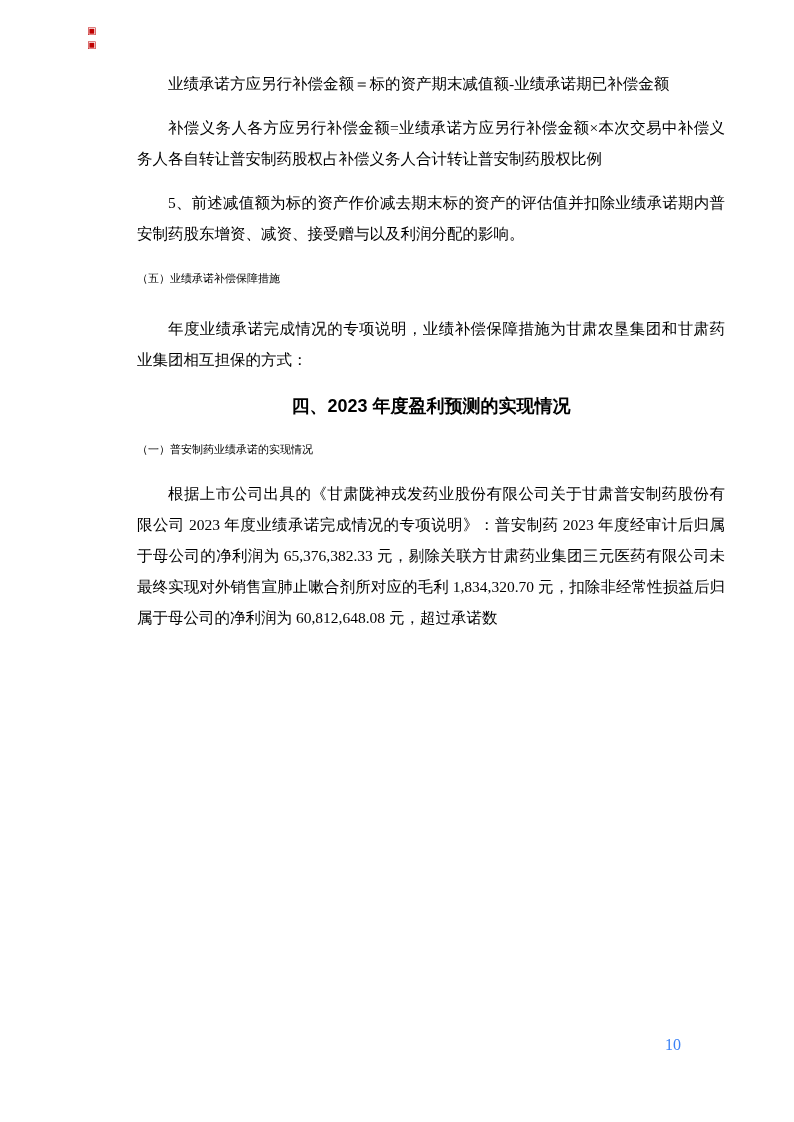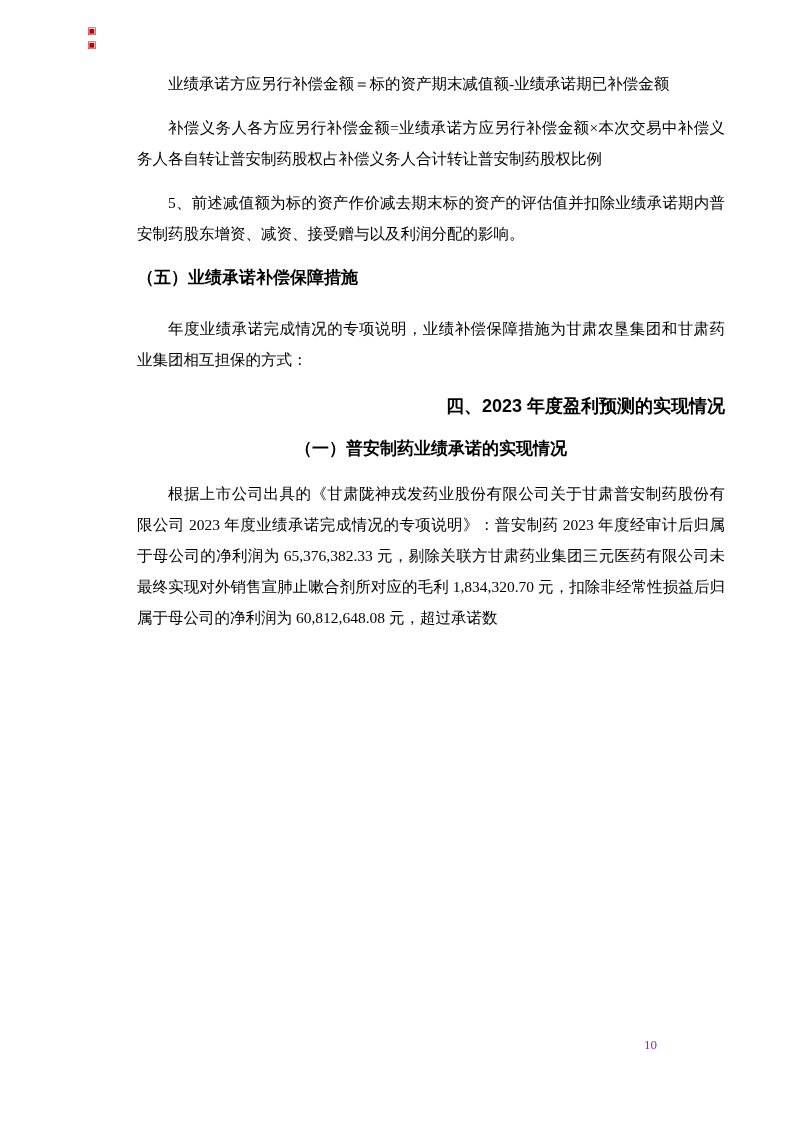--- a/index.html
+++ b/index.html
@@ -30,42 +30,41 @@
     text-indent: 2em;
     margin: 0 0 13px 0;
     word-break: break-all;
   }
   .h1 {
     font-family: "Liberation Sans", "DejaVu Sans", sans-serif;
     font-weight: bold;
     font-size: 18px;
     line-height: 34px;
     margin: 14px 0 10px 0;
-    text-align: right;
+    text-align: center;
   }
   .h2 {
     font-family: "Liberation Sans", "DejaVu Sans", sans-serif;
-    font-weight: bold;
-    font-size: 17px;
+    font-weight: normal;
+    font-size: 11px;
     line-height: 32px;
     margin: 2px 0 19px 0;
     text-align: left;
   }
   .h2.second {
     margin: 0 0 13px 0;
-    text-align: center;
   }
   .page-num {
     position: absolute;
     top: 1036px;
-    right: 137px;
-    font-size: 13px;
+    right: 113px;
+    font-size: 16px;
     line-height: 18px;
     font-family: "Liberation Serif", "DejaVu Serif", serif;
-    color: #a21caf;
+    color: #3b82f6;
   }
   .seal-marks {
     position: absolute;
     left: 87px;
     top: 25px;
     width: 12px;
     display: flex;
     flex-direction: column;
     gap: 3px;
   }

